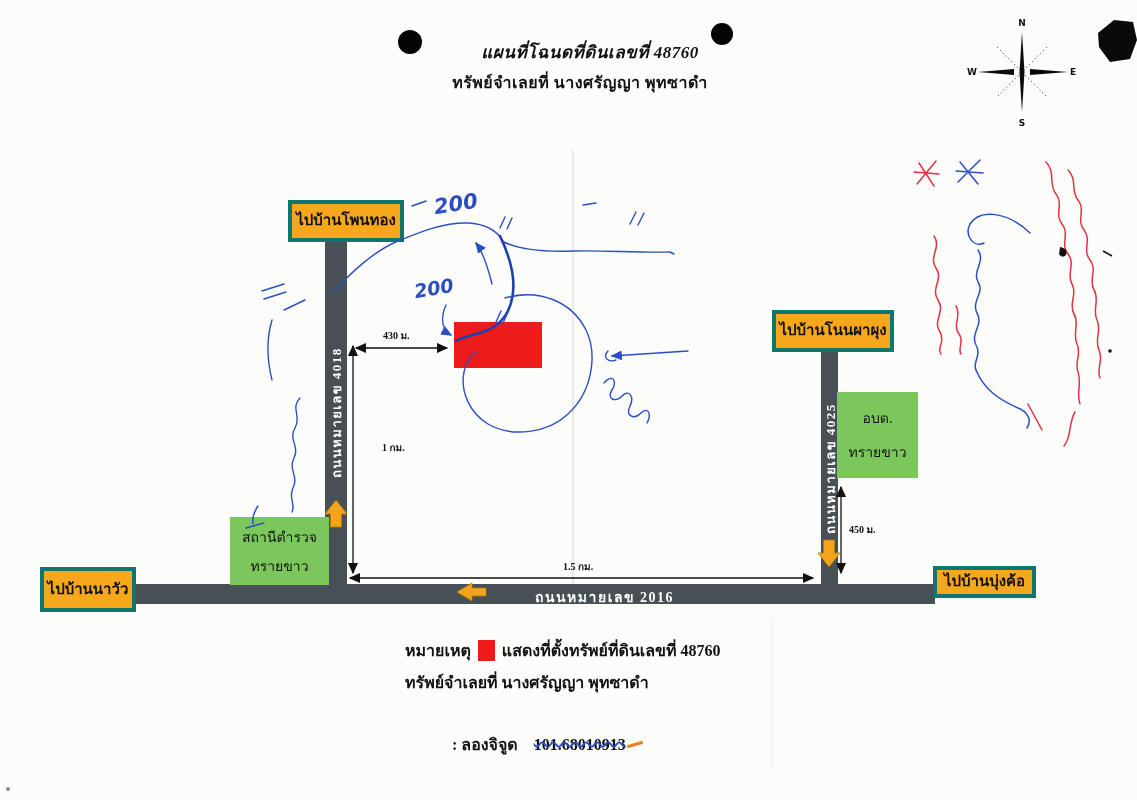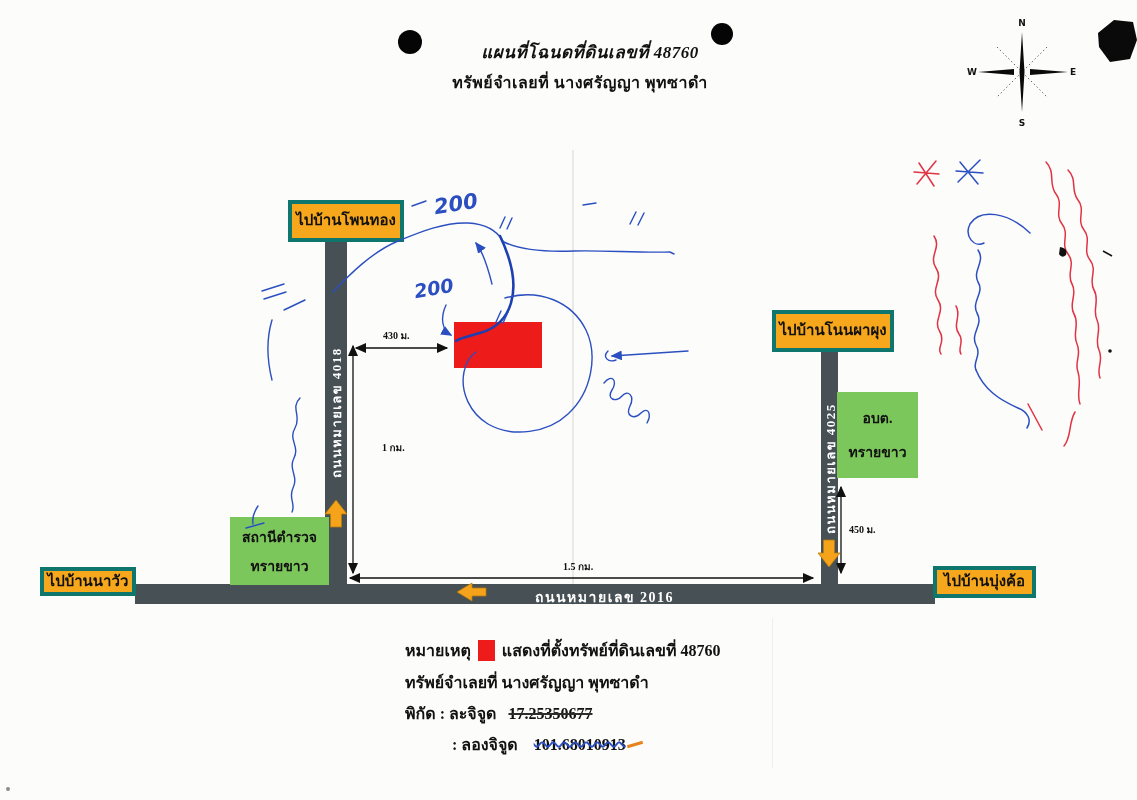--- a/index.html
+++ b/index.html
@@ -12,21 +12,21 @@
   .title-line{font-weight:bold;text-align:center;letter-spacing:.5px;}
   .sign{
     background:#f6a71b;border:4px solid #0f766e;
     display:flex;align-items:center;justify-content:center;
     font-weight:bold;font-size:15px;text-align:center;line-height:1.05;
     box-sizing:border-box;
   }
   .place{
     background:#7cc75b;
     display:flex;flex-direction:column;align-items:center;justify-content:center;
-    font-weight:bold;font-size:14px;text-align:left;box-sizing:border-box;
+    font-weight:normal;font-size:14px;text-align:left;box-sizing:border-box;
   }
   .road{background:#475055;}
   .roadlabel{
     color:#fff;font-weight:bold;font-size:13px;letter-spacing:1.5px;
     white-space:nowrap;text-align:center;
   }
   .vwrap{display:flex;align-items:center;justify-content:center;}
   .vrot{transform:rotate(-90deg);}
   .dist{font-weight:bold;font-size:10px;white-space:nowrap;}
   .hw200{
@@ -59,21 +59,21 @@
   <div class="abs vwrap" style="left:241px;top:402px;width:190px;height:20px;">
     <span class="roadlabel vrot">ถนนหมายเลข 4018</span>
   </div>
   <div class="abs vwrap" style="left:725px;top:458px;width:210px;height:20px;">
     <span class="roadlabel vrot">ถนนหมายเลข 4025</span>
   </div>
   <div class="abs roadlabel" style="left:535px;top:586px;font-size:14px;">ถนนหมายเลข  2016</div>
 
   <div class="abs sign" style="left:288px;top:200px;width:116px;height:42px;">ไปบ้านโพนทอง</div>
   <div class="abs sign" style="left:772px;top:310px;width:122px;height:42px;">ไปบ้านโนนผาผุง</div>
-  <div class="abs sign" style="left:40px;top:567px;width:96px;height:29px;">ไปบ้านนาวัว</div>
+  <div class="abs sign" style="left:40px;top:567px;width:96px;height:45px;">ไปบ้านนาวัว</div>
   <div class="abs sign" style="left:933px;top:566px;width:103px;height:32px;">ไปบ้านบุ่งค้อ</div>
 
   <div class="abs place" style="left:230px;top:517px;width:99px;height:68px;gap:7px;">
     <span>สถานีตำรวจ</span>
     <span>ทรายขาว</span>
   </div>
   <div class="abs place" style="left:837px;top:392px;width:81px;height:86px;gap:12px;">
     <span>อบต.</span>
     <span>ทรายขาว</span>
   </div>
@@ -87,24 +87,20 @@
 
   <div class="abs hw200" style="left:434px;top:192px;font-size:21px;transform:rotate(-9deg);">200</div>
   <div class="abs hw200" style="left:414px;top:277px;font-size:19px;transform:rotate(-10deg);">200</div>
 
   <div class="abs legend-line" style="left:405px;top:638px;">
     <span>หมายเหตุ</span>
     <span class="swatch"></span>
     <span>แสดงที่ตั้งทรัพย์ที่ดินเลขที่ 48760</span>
   </div>
   <div class="abs legend-line" style="left:405px;top:670px;">ทรัพย์จำเลยที่  นางศรัญญา พุทซาดำ</div>
-  <div class="abs legend-line" style="left:405px;top:701px;">
-    <span>พิกัด : ละจิจูด</span>
-    <span class="strike-dark" style="margin-left:12px;">17.25350677</span>
-  </div>
   <div class="abs legend-line" style="left:452px;top:732px;">
     <span>: ลองจิจูด</span>
     <span class="strike-blue" style="margin-left:16px;">101.68010913</span>
     <span class="orange-tick"></span>
   </div>
 
   <svg class="overlay" width="1137" height="800" viewBox="0 0 1137 800">
     <defs>
       <marker id="mk" orient="auto-start-reverse" markerWidth="11" markerHeight="9" refX="8" refY="4">
         <path d="M0,0 L9,4 L0,8 Z" fill="#111"></path>

